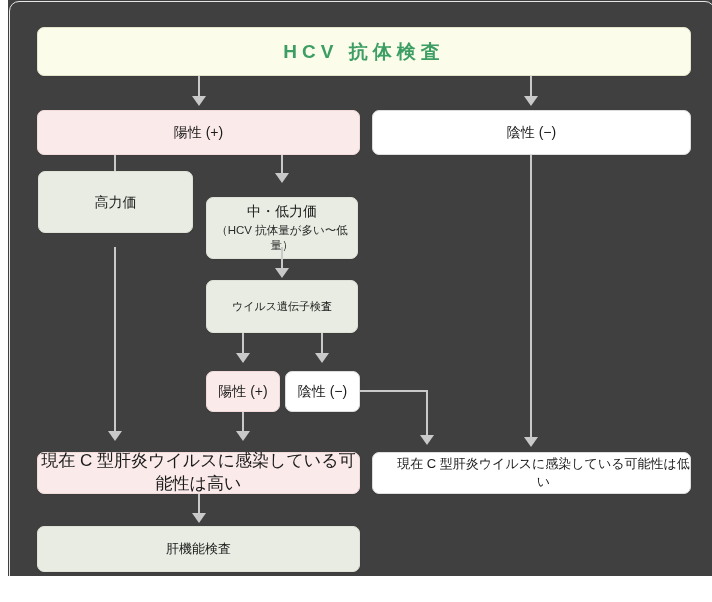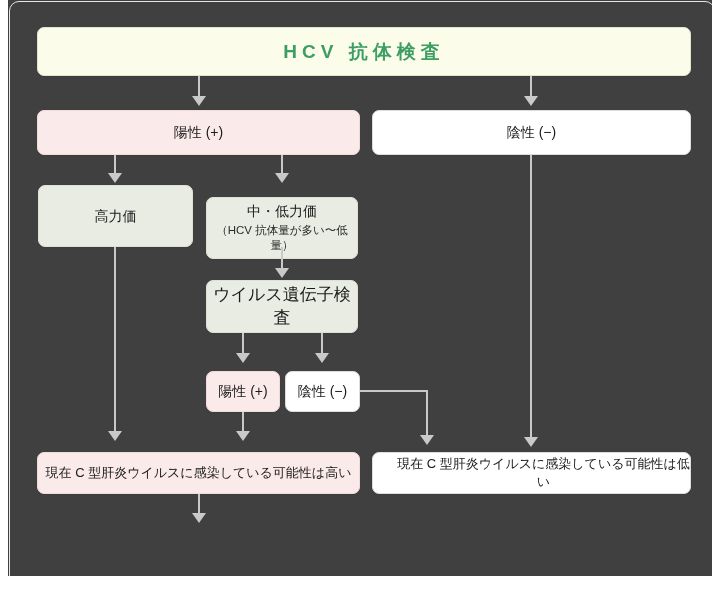--- a/index.html
+++ b/index.html
@@ -102,35 +102,35 @@
 
   <div class="vline" style="left:106px; top:155px; width:2px; height:20px;"></div>
   <div class="arrowhead" style="left:100px; top:173px;"></div>
 
   <div class="vline" style="left:273px; top:155px; width:2px; height:20px;"></div>
   <div class="arrowhead" style="left:267px; top:173px;"></div>
 
   <div class="vline" style="left:522px; top:155px; width:2px; height:284px;"></div>
   <div class="arrowhead" style="left:516px; top:437px;"></div>
 
-  <div class="node fill-green" style="left:30px; top:185px; width:155px; height:62px; font-size:14px;align-items:center;">
+  <div class="node fill-green" style="left:30px; top:171px; width:155px; height:62px; font-size:14px;align-items:center;">
     <span>高力価</span>
   </div>
   <div class="node fill-green" style="left:198px; top:197px; width:152px; height:62px; font-size:14px;">
     <span>中・低力価</span>
     <span class="sub">（HCV 抗体量が多い〜低量）</span>
   </div>
 
   <div class="vline" style="left:106px; top:247px; width:2px; height:186px;"></div>
   <div class="arrowhead" style="left:100px; top:431px;"></div>
 
   <div class="vline" style="left:273px; top:247px; width:2px; height:22px;"></div>
   <div class="arrowhead" style="left:267px; top:268px;"></div>
 
-  <div class="node fill-green" style="left:198px; top:280px; width:152px; height:53px; font-size:17px;">
+  <div class="node fill-green" style="left:198px; top:280px; width:152px; height:53px; font-size:11px;">
     <span>ウイルス遺伝子検査</span>
   </div>
 
   <div class="vline" style="left:234px; top:333px; width:2px; height:22px;"></div>
   <div class="arrowhead" style="left:228px; top:353px;"></div>
 
   <div class="vline" style="left:313px; top:333px; width:2px; height:22px;"></div>
   <div class="arrowhead" style="left:307px; top:353px;"></div>
 
   <div class="node fill-pink" style="left:198px; top:371px; width:74px; height:41px; font-size:14px;">
@@ -140,24 +140,27 @@
     <span>陰性 (−)</span>
   </div>
 
   <div class="vline" style="left:234px; top:412px; width:2px; height:21px;"></div>
   <div class="arrowhead" style="left:228px; top:431px;"></div>
 
   <div class="hline" style="left:352px; top:390px; width:68px; height:2px;"></div>
   <div class="vline" style="left:418px; top:390px; width:2px; height:47px;"></div>
   <div class="arrowhead" style="left:412px; top:435px;"></div>
 
-  <div class="node fill-pink" style="left:29px; top:452px; width:323px; height:42px; font-size:13px;">
+  <div class="node fill-pink" style="left:29px; top:452px; width:323px; height:42px; font-size:17px;">
     <span>現在 C 型肝炎ウイルスに感染している可能性は高い</span>
   </div>
   <div class="node fill-white" style="left:364px; top:452px; width:319px; height:42px; font-size:13px;padding-left:24px;">
     <span>現在 C 型肝炎ウイルスに感染している可能性は低い</span>
   </div>
 
   <div class="vline" style="left:190px; top:494px; width:2px; height:21px;"></div>
   <div class="arrowhead" style="left:184px; top:513px;"></div>
 
+  <div class="node fill-green" style="left:29px; top:526px; width:323px; height:46px; font-size:13px;">
+    <span>肝機能検査</span>
+  </div>
 
 </div>
 
 </body></html>

